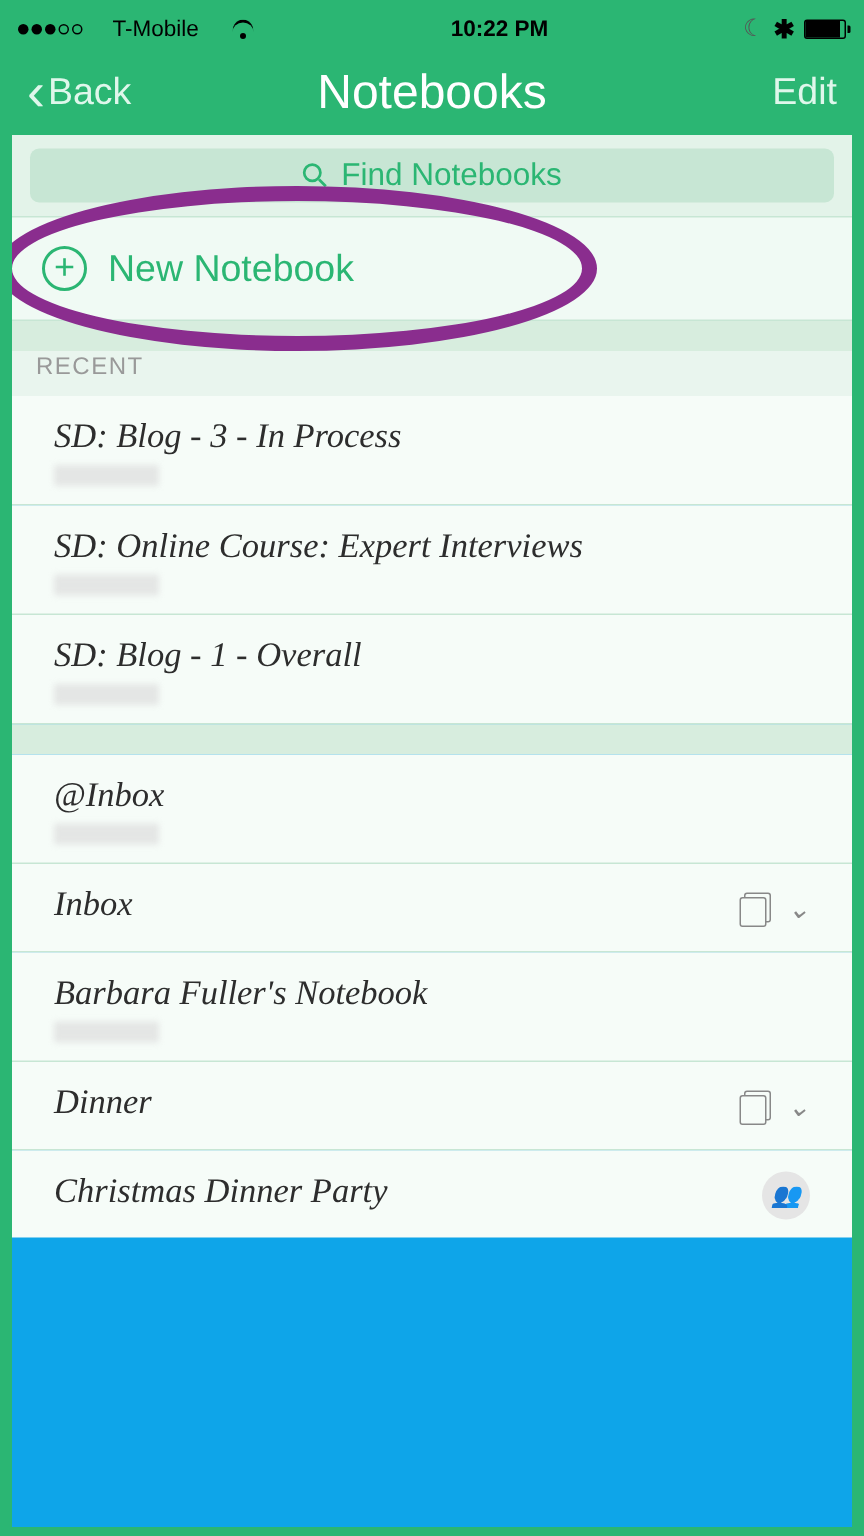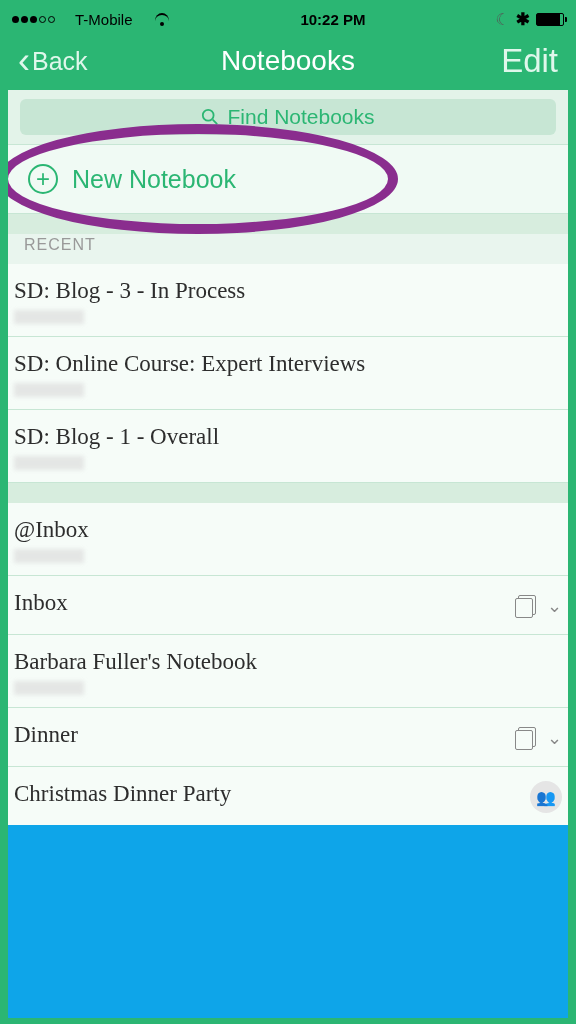--- a/index.html
+++ b/index.html
@@ -36,22 +36,22 @@
     .nav-bar {
       height: 58px;
       display: flex;
       justify-content: space-between;
       align-items: center;
       padding: 0 10px;
       color: #dff7eb;
     }
     .nav-back { display: flex; align-items: center; color: #dff7eb; font-size: 25px; font-weight: 300; }
     .nav-back-chevron { font-size: 36px; margin-right: 2px; line-height: 0.5; font-weight: 300; }
-    .nav-title { font-size: 28px; font-weight: 300; color: #fff; position: absolute; left: 50%; transform: translateX(-50%); }
-    .nav-edit { font-size: 33px; font-weight: 300; color: #dff7eb; }
+    .nav-title { font-size: 32px; font-weight: 300; color: #fff; position: absolute; left: 50%; transform: translateX(-50%); }
+    .nav-edit { font-size: 25px; font-weight: 300; color: #dff7eb; }
     .content {
       background: #0ea5e9;
       height: calc(100% - 84px);
       overflow: hidden;
     }
     .search-wrap { padding: 9px 12px; background: #e3f3e9; }
     .search-field {
       background: #c7e6d4;
       height: 36px;
       border-radius: 6px;
@@ -99,25 +99,26 @@
     .section-header {
       padding: 2px 16px 10px;
       color: #999;
       font-size: 16px;
       font-weight: 400;
       letter-spacing: 1px;
       background: #e9f5ee;
     }
     .list-item {
       background: #f6fcf8;
-      padding: 14px 6px 12px;
+      padding: 14px 28px 12px;
       border-bottom: 1px solid #c7e6d4;
       display: flex;
       justify-content: space-between;
       align-items: center;
+      font-style: italic;
     }
     .list-item-text { flex: 1; }
     .list-item-title {
       font-family: Georgia, serif;
       font-size: 23px;
       color: #2d2d2d;
       font-weight: 400;
       margin-bottom: 6px;
     }
     .list-item-sub {

